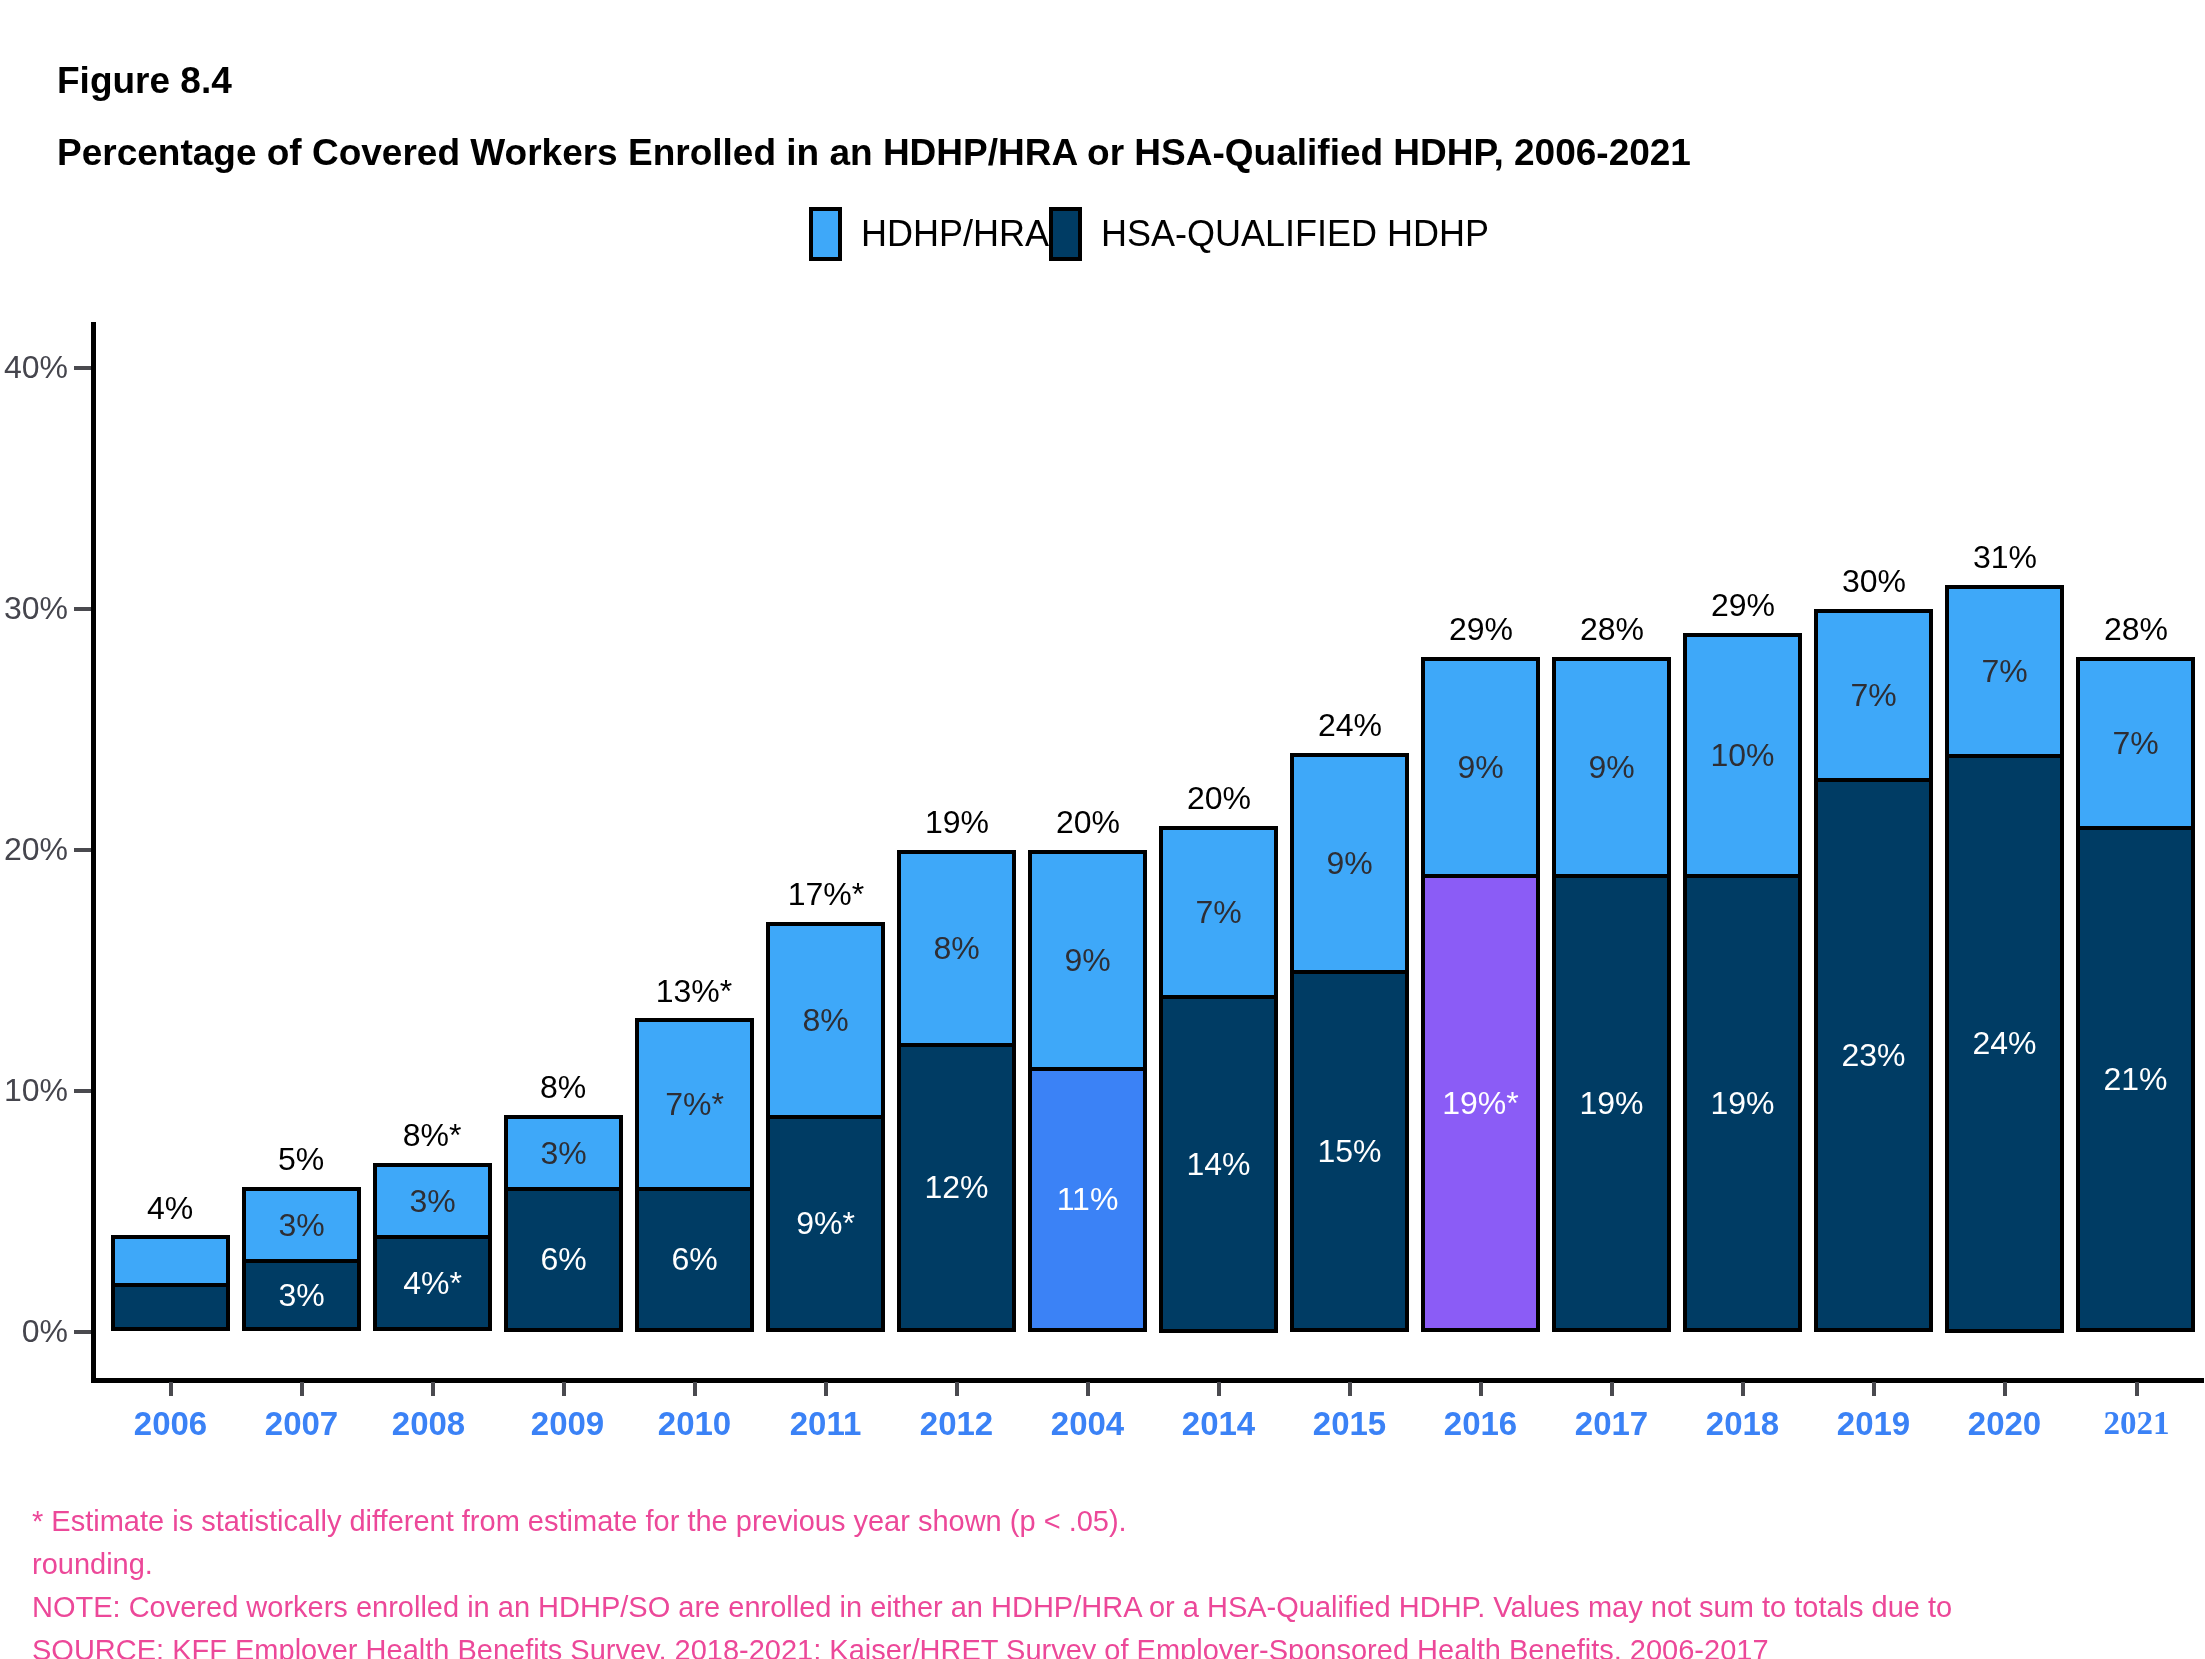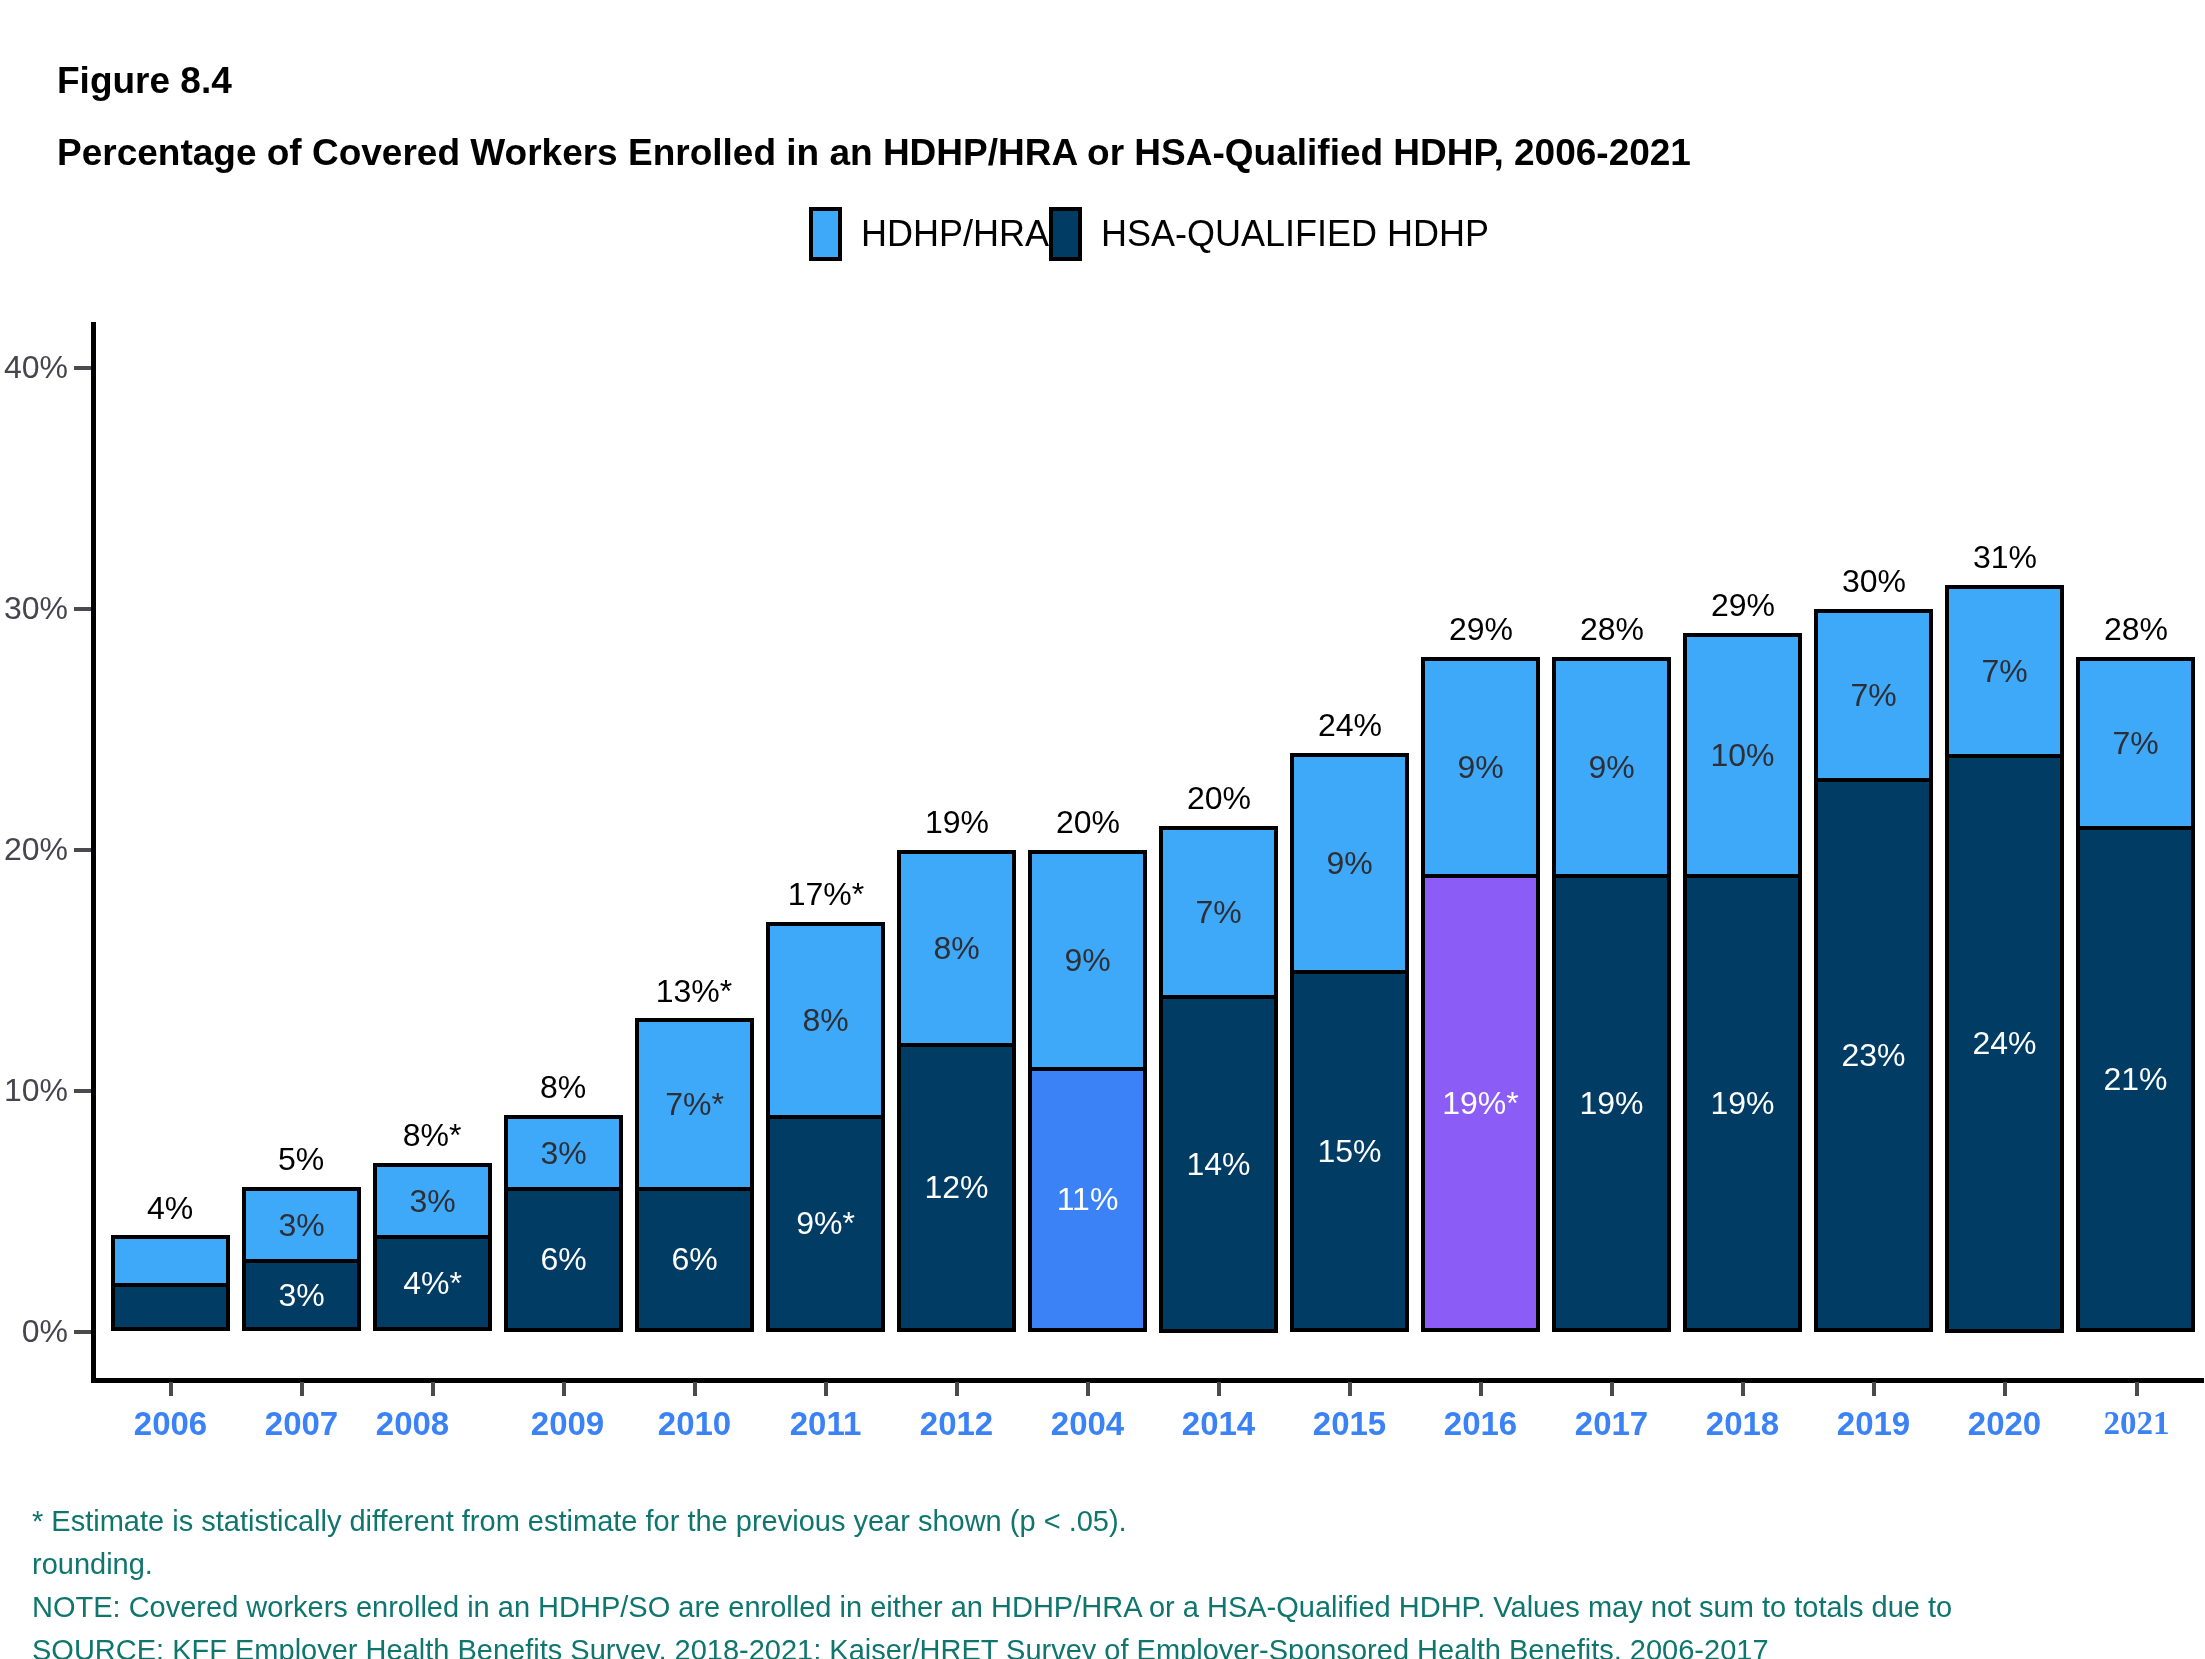--- a/index.html
+++ b/index.html
@@ -37,21 +37,21 @@
   .bar-seg{position:absolute;left:0;width:100%;box-sizing:border-box;border:4px solid #000;
     display:flex;align-items:center;justify-content:center;}
   .bar-seg.top-seg{border-bottom-width:0;}
   .seg-label-light{font-size:32px;color:#2e2e34;}
   .seg-label-dark{font-size:32px;color:#ffffff;}
   .total-label{
     position:absolute;width:158px;text-align:center;font-size:32px;color:#000;
   }
   
   #footnotes{position:absolute;left:32px;top:1500px;width:2150px;}
-  .footnote-line{font-size:29px;line-height:43px;color:#0f766e;}
+  .footnote-line{font-size:29px;line-height:43px;color:#ec4899;}
 </style>
 </head>
 <body>
 
 <div id="header">
   <div id="figure-label" class="title-line">Figure 8.4</div>
   <div id="figure-title" class="title-line">Percentage of Covered Workers Enrolled in an HDHP/HRA or HSA-Qualified HDHP, 2006-2021</div>
 </div>
 
 <div id="legend">
@@ -77,21 +77,21 @@
       <div class="y-tick-label" style="top: 831px;">20%</div>
       <div class="y-tick" style="top: 607px;"></div>
       <div class="y-tick-label" style="top: 590px;">30%</div>
       <div class="y-tick" style="top: 366px;"></div>
       <div class="y-tick-label" style="top: 349px;">40%</div>
       <div class="x-tick" style="left: 169px;"></div>
       <div class="x-tick-label" style="left: 105px;">2006</div>
       <div class="x-tick" style="left: 300px;"></div>
       <div class="x-tick-label" style="left: 236px;">2007</div>
       <div class="x-tick" style="left: 431px;"></div>
-      <div class="x-tick-label" style="left: 347px;">2008</div>
+      <div class="x-tick-label" style="left: 363px;">2008</div>
       <div class="x-tick" style="left: 562px;"></div>
       <div class="x-tick-label" style="left: 502px;">2009</div>
       <div class="x-tick" style="left: 693px;"></div>
       <div class="x-tick-label" style="left: 629px;">2010</div>
       <div class="x-tick" style="left: 824px;"></div>
       <div class="x-tick-label" style="left: 760px;">2011</div>
       <div class="x-tick" style="left: 955px;"></div>
       <div class="x-tick-label" style="left: 891px;">2012</div>
       <div class="x-tick" style="left: 1086px;"></div>
       <div class="x-tick-label" style="left: 1022px;">2004</div>

